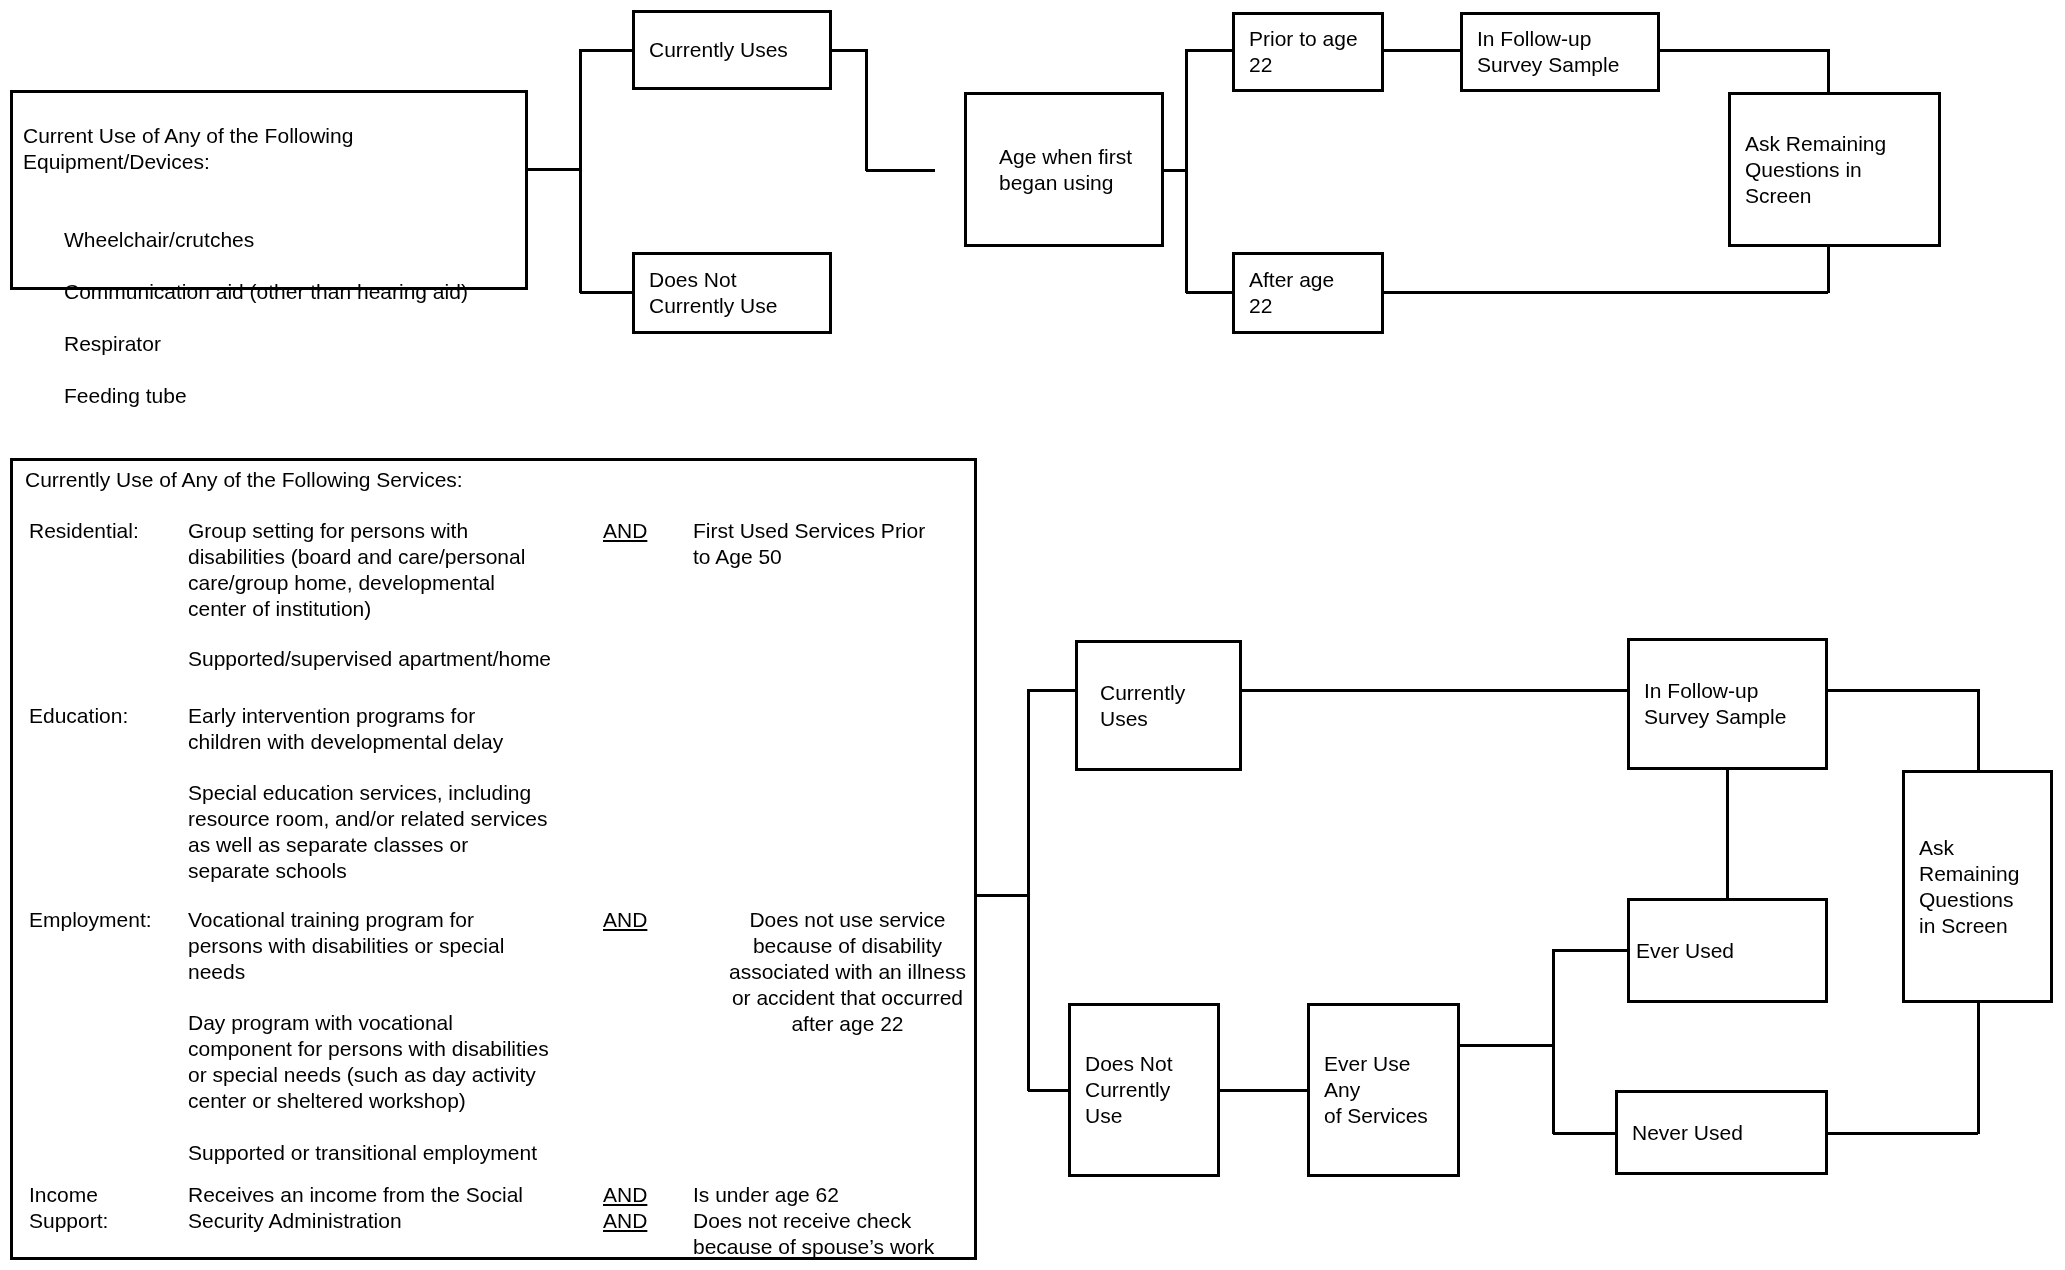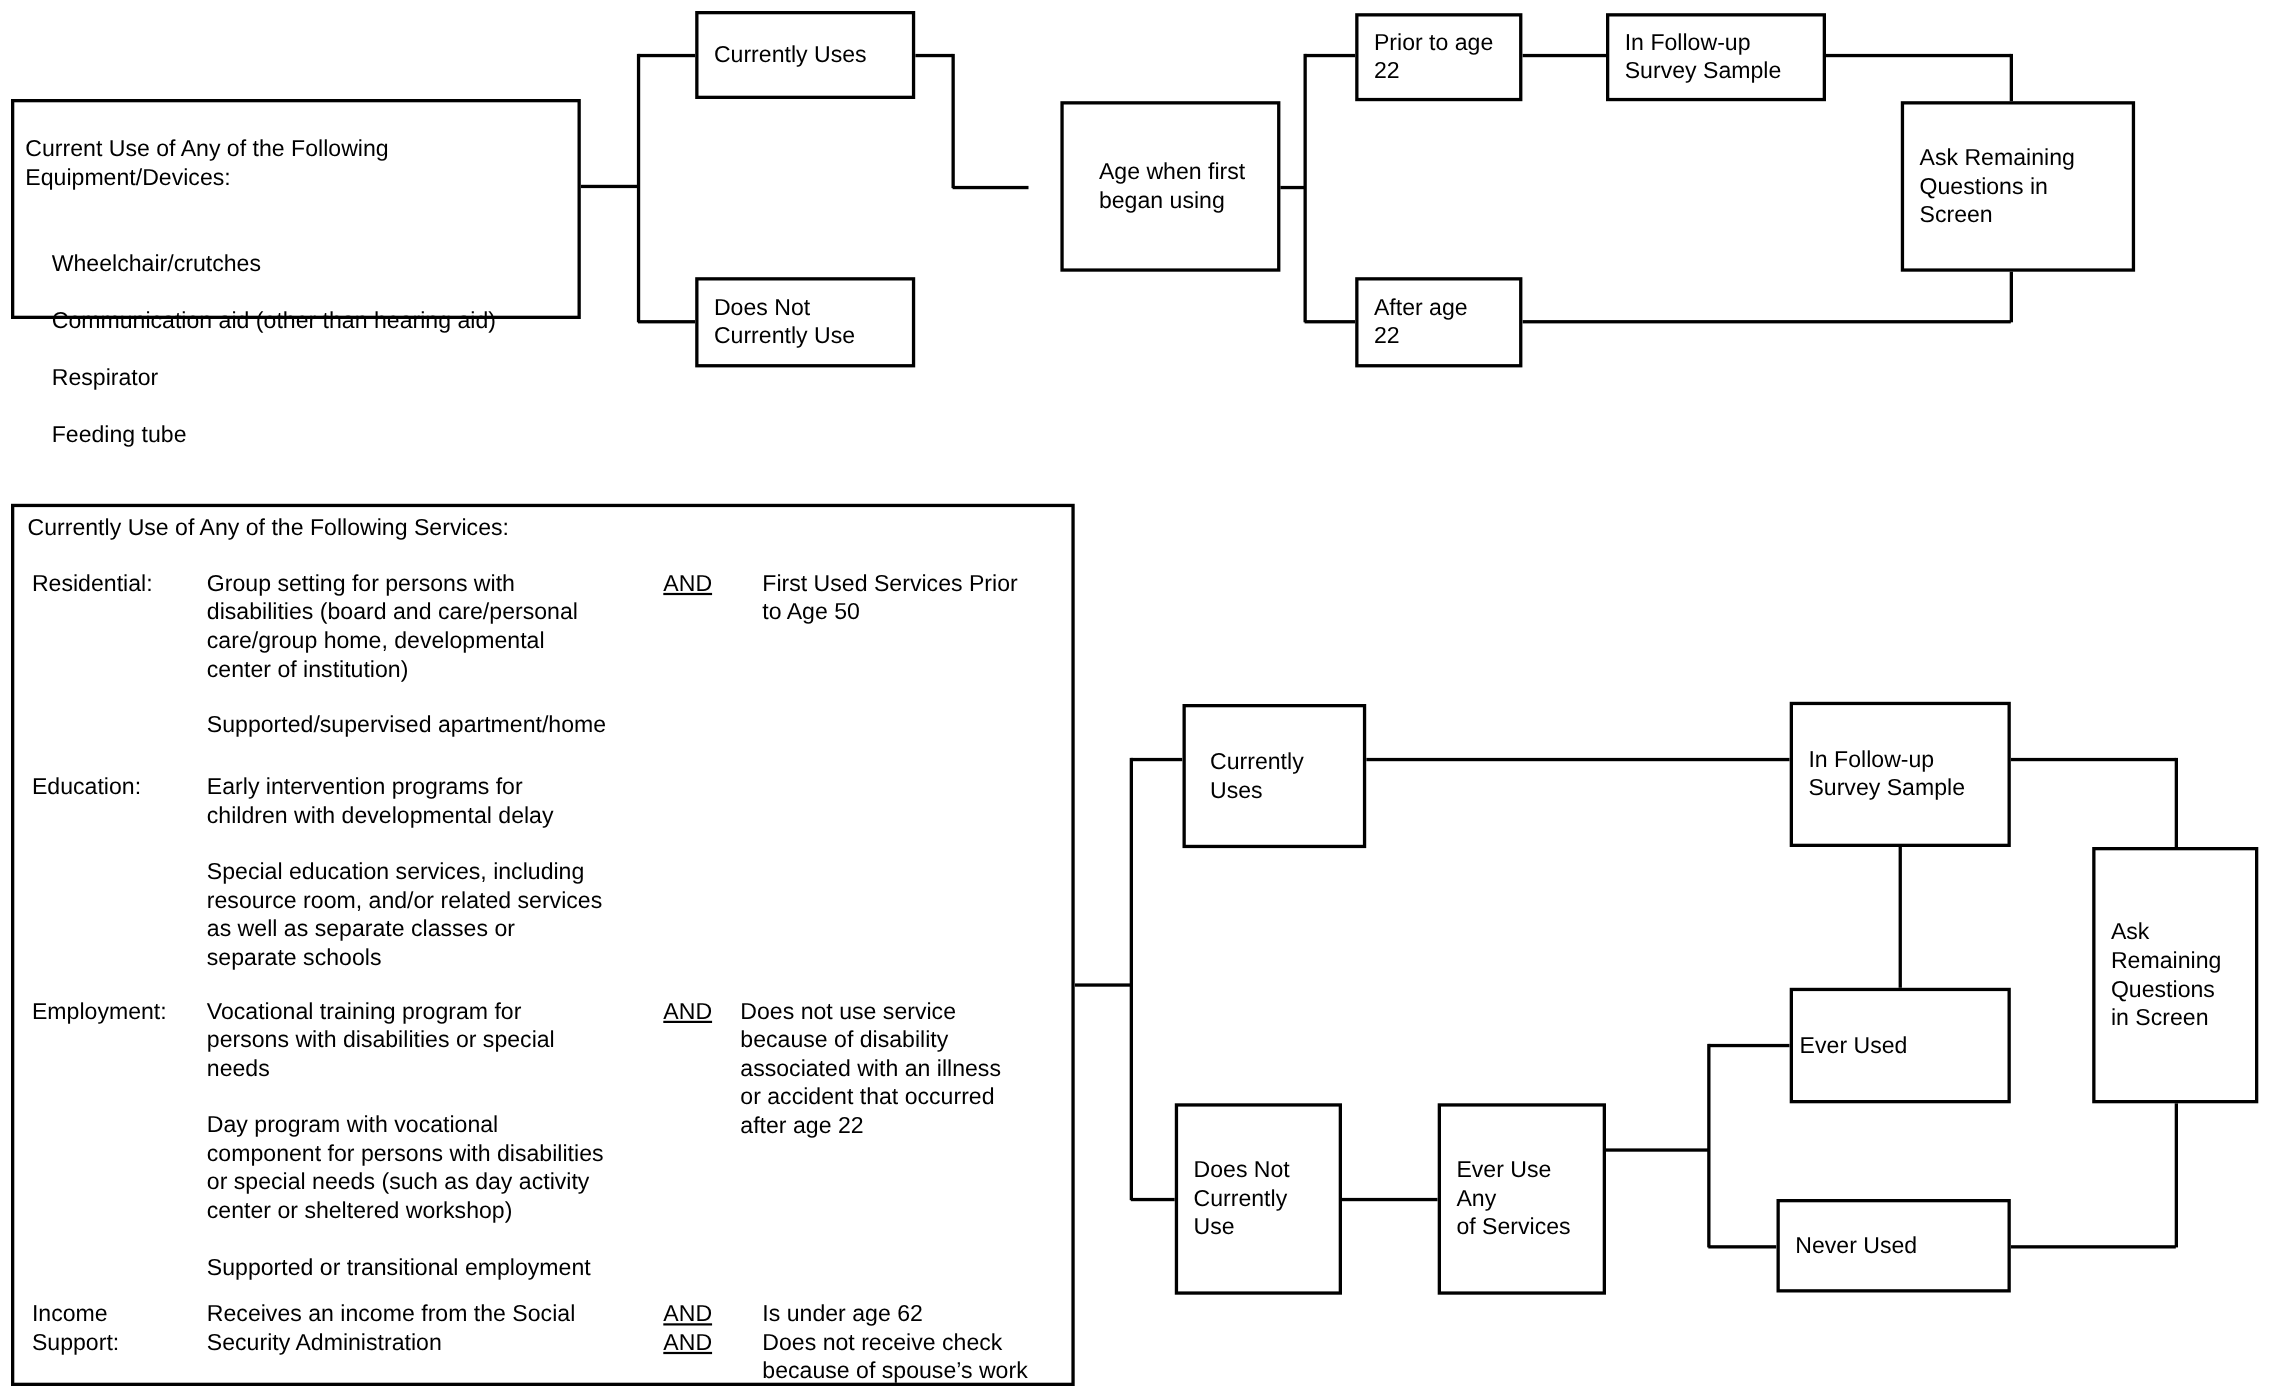--- a/index.html
+++ b/index.html
@@ -23,21 +23,21 @@
     padding-left:14px;
     padding-right:6px;
     z-index:2;
   }
   .eqbox{
     align-items:flex-start;
     padding-top:4px;
     padding-left:10px;
     display:block;
   }
-  .eq-items{margin-left:24px;}
+  .eq-items{margin-left:41px;}
   .svcbox{
     position:absolute;
     box-sizing:border-box;
     border:3px solid #000;
     background:#fff;
     z-index:2;
   }
   .txt{
     position:absolute;
     font-size:21px;
@@ -103,21 +103,21 @@
     <div class="txt" style="left:175px;top:319px;">Special education services, including
 resource room, and/or related services
 as well as separate classes or
 separate schools</div>
 
     <div class="txt" style="left:16px;top:446px;">Employment:</div>
     <div class="txt" style="left:175px;top:446px;">Vocational training program for
 persons with disabilities or special
 needs</div>
     <div class="txt and" style="left:590px;top:446px;">AND</div>
-    <div class="txt" style="left:660px;top:446px;">Does not use service
+    <div class="txt" style="left:716px;top:446px;text-align:center;">Does not use service
 because of disability
 associated with an illness
 or accident that occurred
 after age 22</div>
     <div class="txt" style="left:175px;top:549px;">Day program with vocational
 component for persons with disabilities
 or special needs (such as day activity
 center or sheltered workshop)</div>
     <div class="txt" style="left:175px;top:679px;">Supported or transitional employment</div>
 

